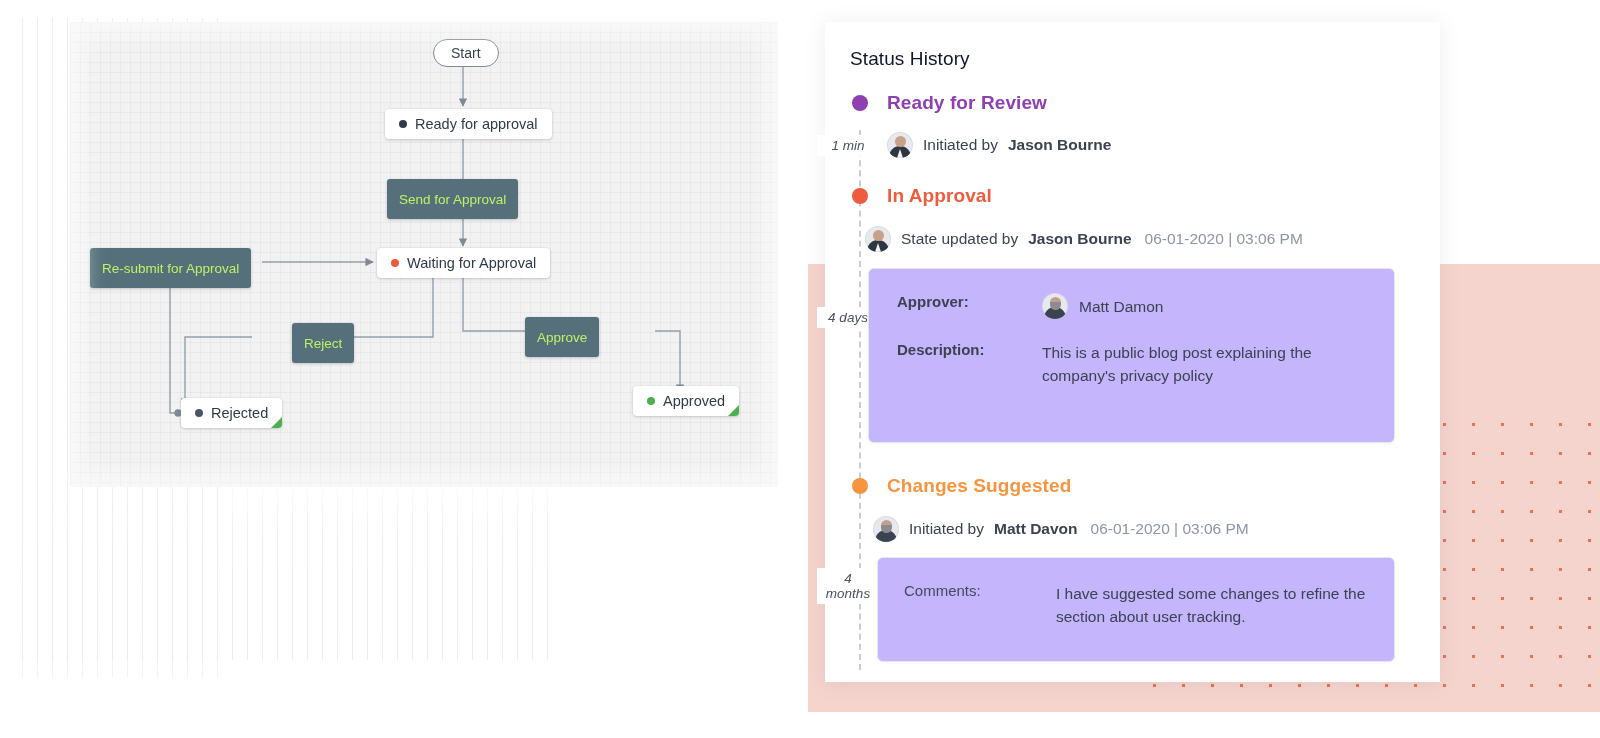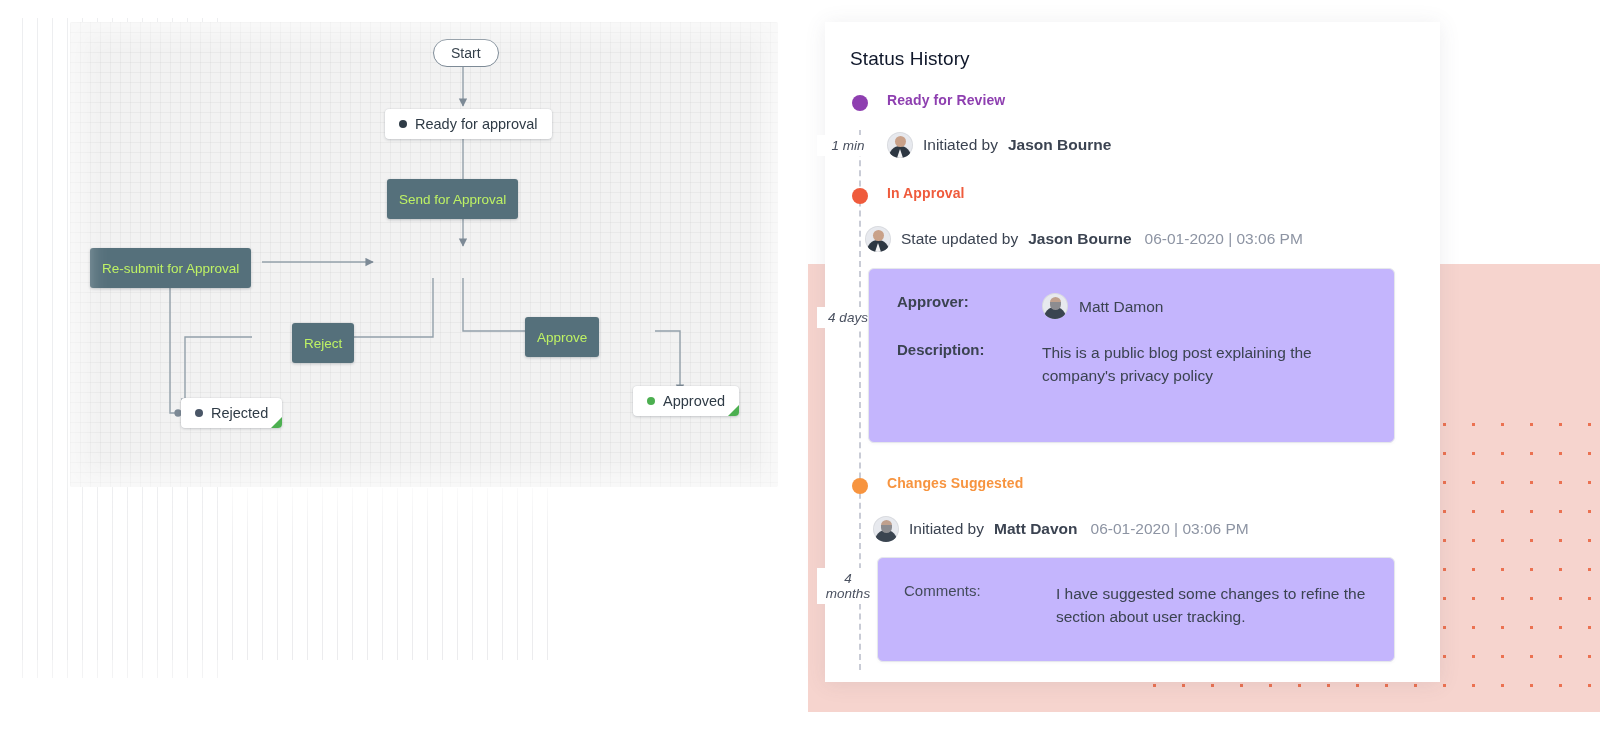--- a/index.html
+++ b/index.html
@@ -96,21 +96,21 @@
   #timeline-line{
     position:absolute; left:34px; top:108px; width:0; height:540px;
     border-left:2px dashed #c9ccd6;
   }
   .tl-dot{ position:absolute; width:16px; height:16px; border-radius:50%; left:27px; }
   .tl-gap{
     position:absolute; left:-8px; width:62px; text-align:center;
     font-size:13.5px; font-style:italic; color:#4a5160; line-height:15px;
     background:#ffffff; padding:3px 0;
   }
-  .ev-title{ position:absolute; left:62px; font-size:14px; font-weight:bold; letter-spacing:.1px; }
+  .ev-title{ position:absolute; left:62px; font-size:19px; font-weight:bold; letter-spacing:.1px; }
   .ev-line{ position:absolute; display:flex; align-items:center; gap:10px; font-size:15.5px; color:#3b4351;justify-content:flex-end; }
   .ev-line .who{ font-weight:bold; }
   .ev-line .stamp{ color:#8d94a3; font-weight:normal; margin-left:3px; }
 
   
   .avatar{
     width:26px; height:26px; border-radius:50%; flex:0 0 auto;
     overflow:hidden; position:relative;
     background:#e7e9ee;
     box-shadow:0 0 0 1px rgba(0,0,0,.06) inset;
@@ -190,20 +190,24 @@
 
     <div class="node node-state" style="left:315px; top:87px;">
       <span class="dot" style="background:#2f3b46"></span>
       <span>Ready for approval</span>
     </div>
 
     <div class="node node-action" style="left:317px; top:157px;">
       <span>Send for Approval</span>
     </div>
 
+    <div class="node node-state" style="left:307px; top:226px;">
+      <span class="dot" style="background:#ef5b3c"></span>
+      <span>Waiting for Approval</span>
+    </div>
 
     <div class="node node-action" style="left:20px; top:226px;">
       <span>Re-submit for Approval</span>
     </div>
 
     <div class="node node-action" style="left:222px; top:301px;">
       <span>Reject</span>
     </div>
 
     <div class="node node-action" style="left:455px; top:295px;">

